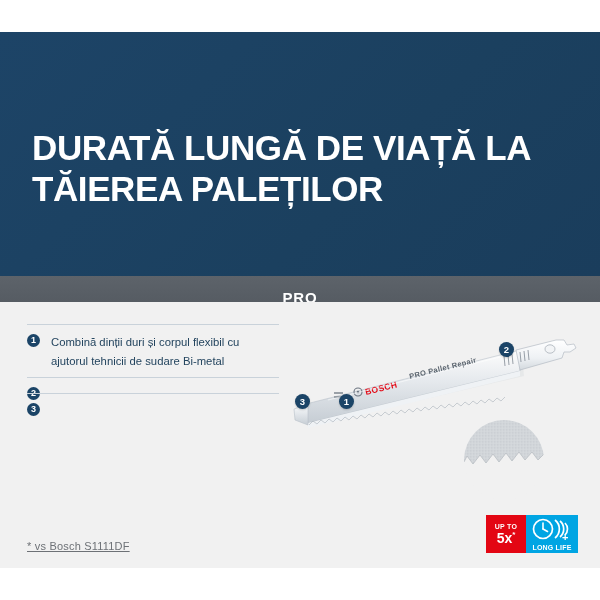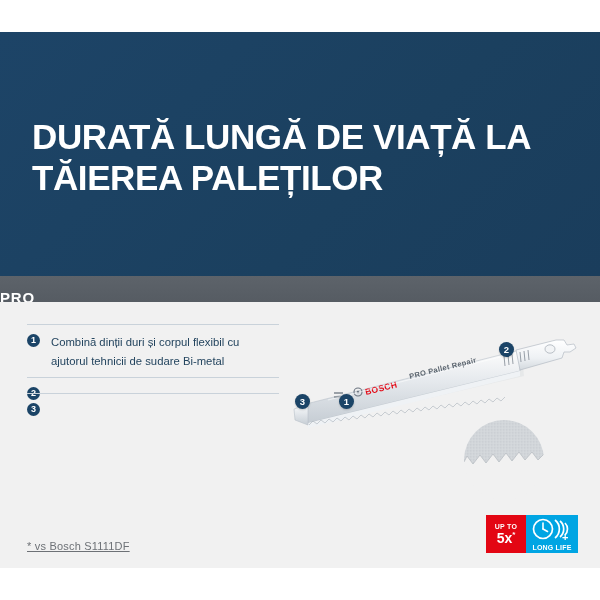--- a/index.html
+++ b/index.html
@@ -26,42 +26,42 @@
     left: 0;
     top: 32px;
     width: 600px;
     height: 244px;
     background: #1c4466;
     background: linear-gradient(135deg, #1d4467 0%, #1b405f 60%, #1a3d5c 100%);
   }
   .hero-title {
     position: absolute;
     left: 32px;
-    top: 84px;
+    top: 95px;
     width: 520px;
     color: #ffffff;
     font-size: 35px;
     line-height: 1.18;
     font-weight: bold;
     letter-spacing: -0.4px;
     text-transform: uppercase;
     font-family: "Liberation Sans", sans-serif;
   }
 
   
   .pro-band {
     position: absolute;
     left: 0;
     top: 276px;
     width: 600px;
     height: 42px;
     background: linear-gradient(180deg, #5d636a 0%, #575d64 50%, #53585f 100%);
     display: flex;
     align-items: center;
-    justify-content: flex-start;
+    justify-content: center;
   }
   .pro-band-label {
     color: #ffffff;
     font-size: 15px;
     font-weight: bold;
     letter-spacing: 0.8px;
   }
 
   
   .content {

